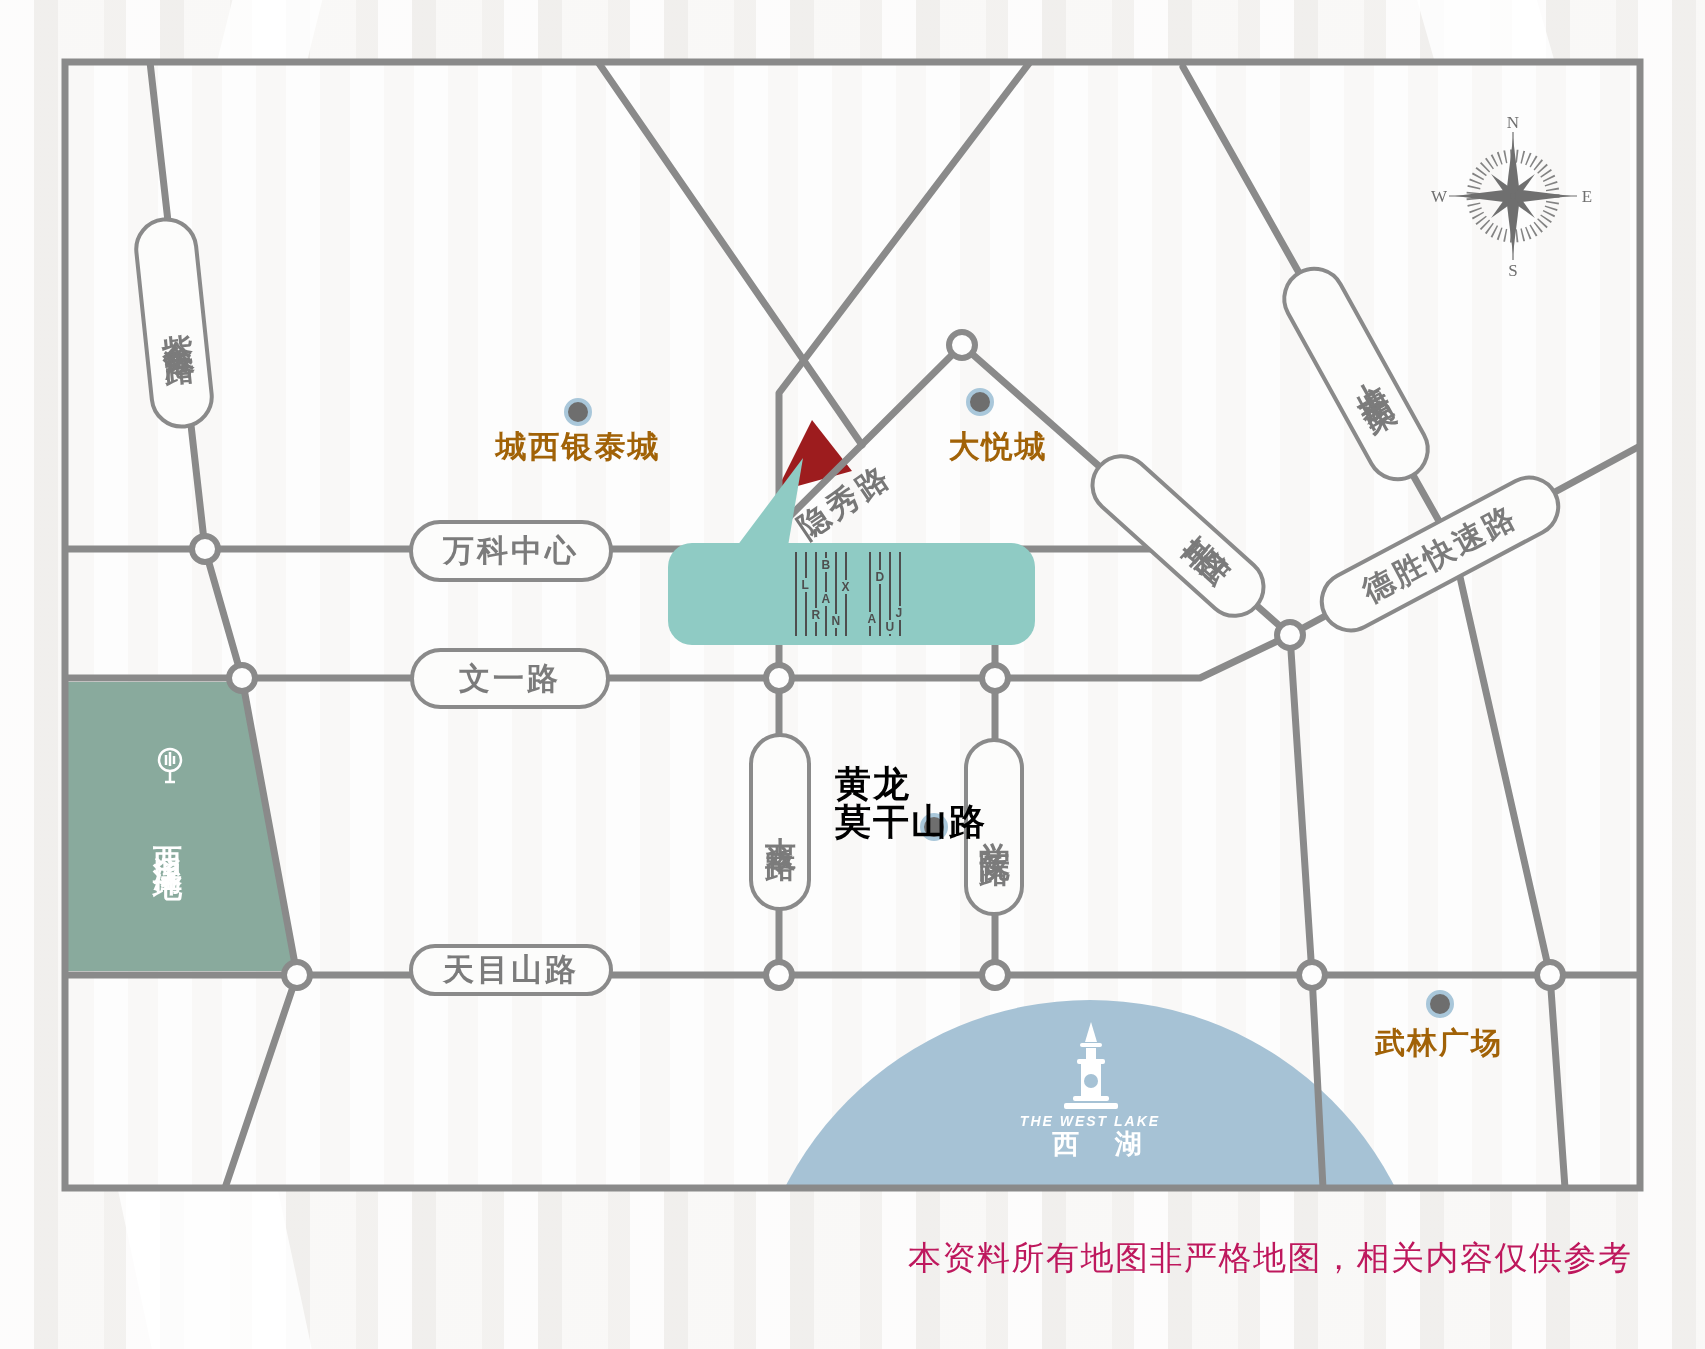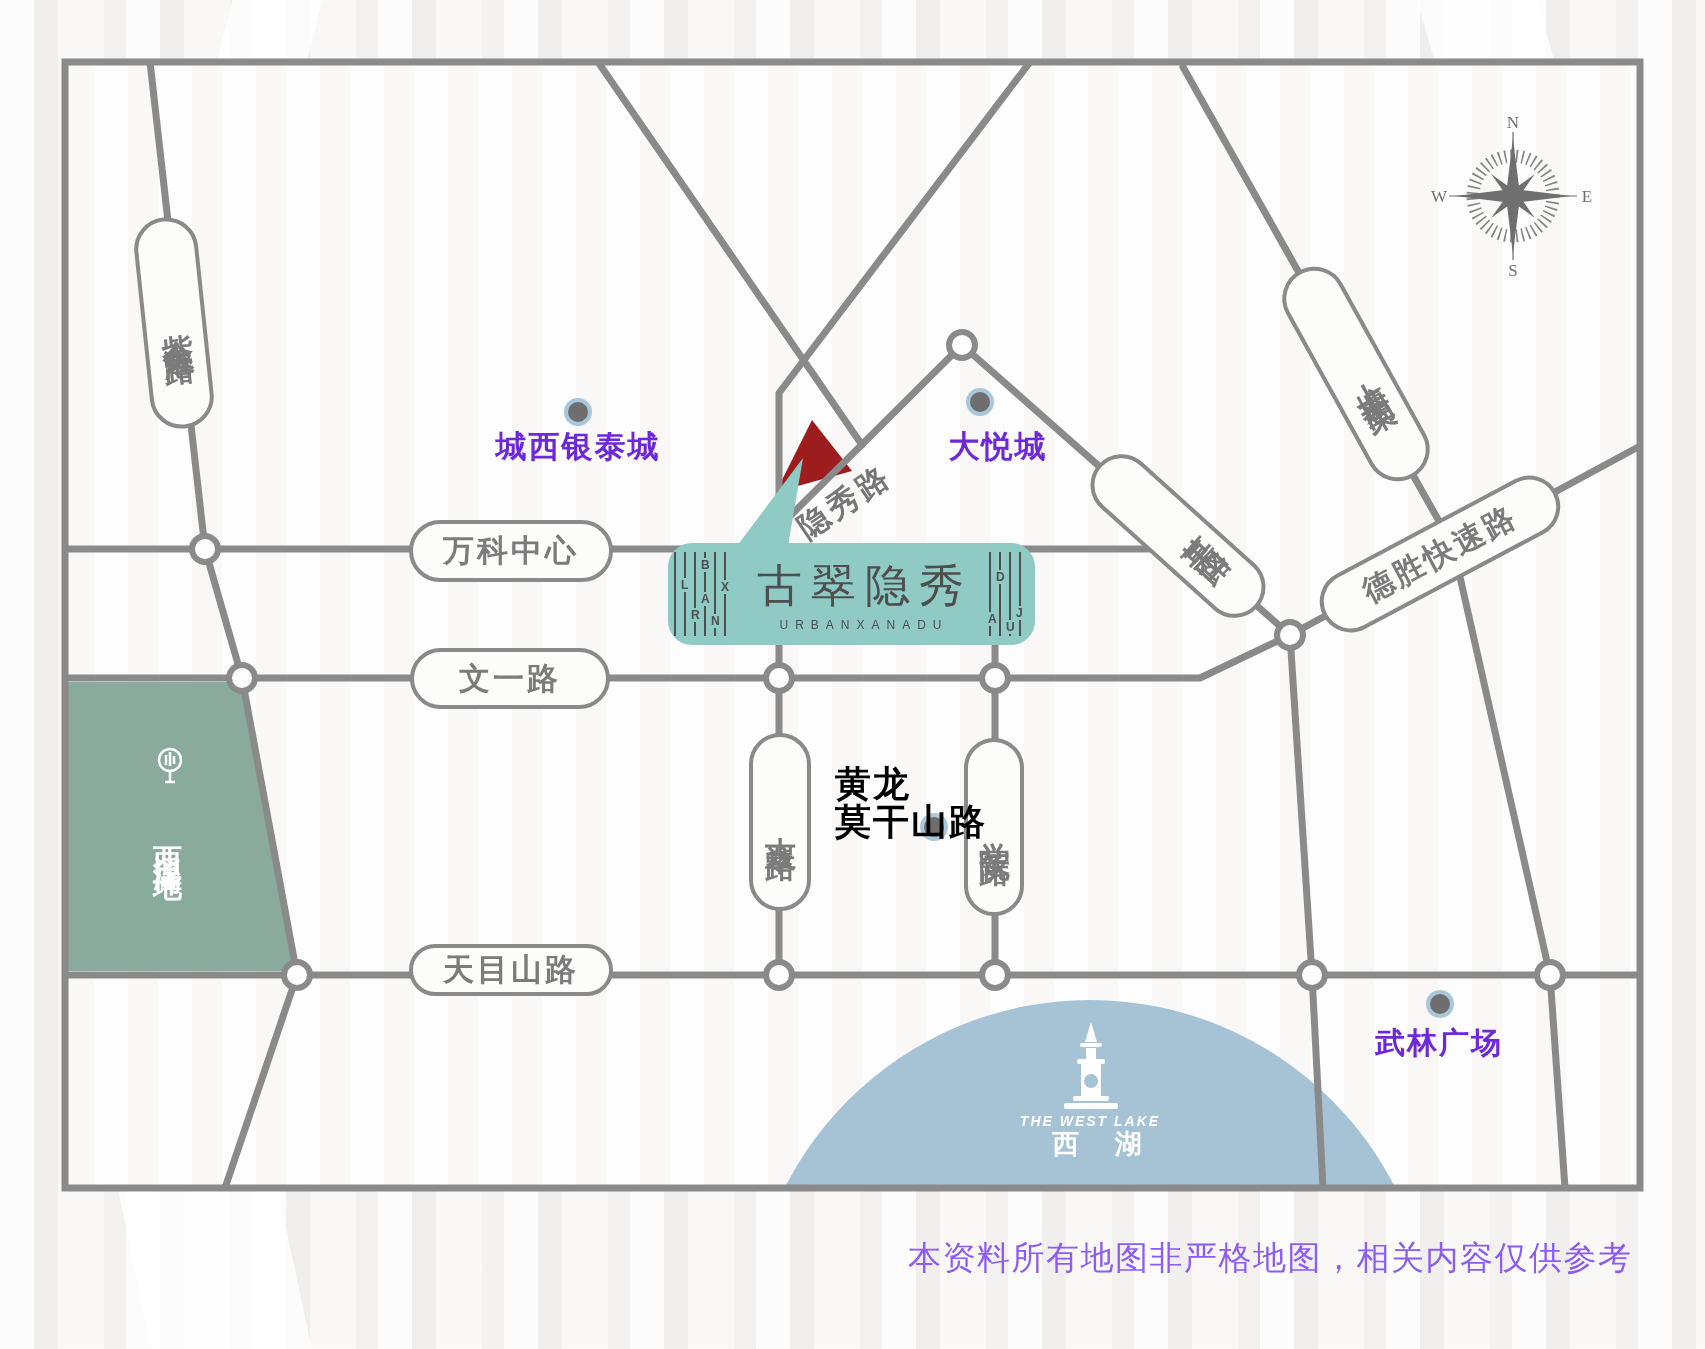--- a/index.html
+++ b/index.html
@@ -22,21 +22,21 @@
   
   .pill-h,.pill-v{
     position:absolute;display:flex;align-items:center;justify-content:center;
     background:#fcfcfb;border:4px solid #8a8a8a;border-radius:60px;
     color:#7b7b7b;font-size:31px;font-weight:600;letter-spacing:3px;
     box-sizing:border-box;white-space:nowrap;
   }
   .pill-v{writing-mode:vertical-rl;letter-spacing:7px;}
   .lm{
     position:absolute;transform:translate(-50%,-50%);
-    color:#6d28d9;font-weight:700;font-size:31px;letter-spacing:2px;white-space:nowrap;
+    color:#a16207;font-weight:700;font-size:31px;letter-spacing:2px;white-space:nowrap;
   }
   .road-free-label{
     position:absolute;color:#777;font-weight:600;font-size:31px;letter-spacing:4px;white-space:nowrap;
   }
   
   .badge{
     position:absolute;left:668px;top:543px;width:367px;height:102px;
     background:#8fcbc4;border-radius:24px;
     display:flex;align-items:center;justify-content:center;gap:16px;
   }
@@ -52,21 +52,21 @@
   
   .wetland-label{
     position:absolute;left:168px;top:840px;transform:translate(-50%,-50%);
     writing-mode:vertical-rl;color:#fff;font-weight:700;font-size:29px;letter-spacing:8px;
   }
   .lake-cap{position:absolute;transform:translate(-50%,-50%);color:#fff;text-align:center;white-space:nowrap;}
   .lake-en{font-size:14px;letter-spacing:2px;font-weight:600;}
   .lake-cn{font-size:27px;font-weight:700;letter-spacing:14px;text-indent:14px;}
   .hl-block{position:absolute;left:835px;top:765px;color:#000000;font-weight:700;font-size:36px;letter-spacing:2px;line-height:38px;}
   .disclaimer{
-    position:absolute;left:908px;top:1236px;color:#8b5cf6;font-size:33px;letter-spacing:1.5px;white-space:nowrap;text-align:right;
+    position:absolute;left:908px;top:1236px;color:#be185d;font-size:33px;letter-spacing:1.5px;white-space:nowrap;text-align:right;
   }
   .compass-letter{font-family:"Liberation Serif","DejaVu Serif",serif;}
 </style>
 </head>
 <body>
 
 <div class="bg-stripes"></div>
 <div class="streak" style="left:180px;top:0;width:90px;height:420px;transform:skewX(-14deg);"></div>
 <div class="streak" style="left:1460px;top:0;width:120px;height:300px;transform:skewX(16deg);"></div>
 <div class="streak" style="left:120px;top:1050px;width:160px;height:299px;transform:skewX(12deg);"></div>
@@ -208,24 +208,20 @@
       <div class="bar" style="left:30px;"></div>
     <div class="bar" style="left:40px;"></div>
       <div class="bar" style="left:50px;"></div>
     <span class="blt" style="left:7px;top:26px;">L</span>
     <span class="blt" style="left:27px;top:6px;">B</span>
     <span class="blt" style="left:17px;top:56px;">R</span>
     <span class="blt" style="left:27px;top:40px;">A</span>
     <span class="blt" style="left:37px;top:62px;">N</span>
     <span class="blt" style="left:47px;top:28px;">X</span>
   </div>
-  <div class="badge-title">
-    <div class="badge-cn">古翠隐秀</div>
-    <div class="badge-en">URBANXANADU</div>
-  </div>
   <div class="bars" style="width:40px;">
     <div class="bar" style="left:0;"></div>
       <div class="bar" style="left:10px;"></div>
     <div class="bar" style="left:20px;"></div>
       <div class="bar" style="left:30px;"></div>
     <span class="blt" style="left:7px;top:18px;">D</span>
     <span class="blt" style="left:-1px;top:60px;">A</span>
     <span class="blt" style="left:17px;top:68px;">U</span>
     <span class="blt" style="left:27px;top:54px;">J</span>
   </div>

